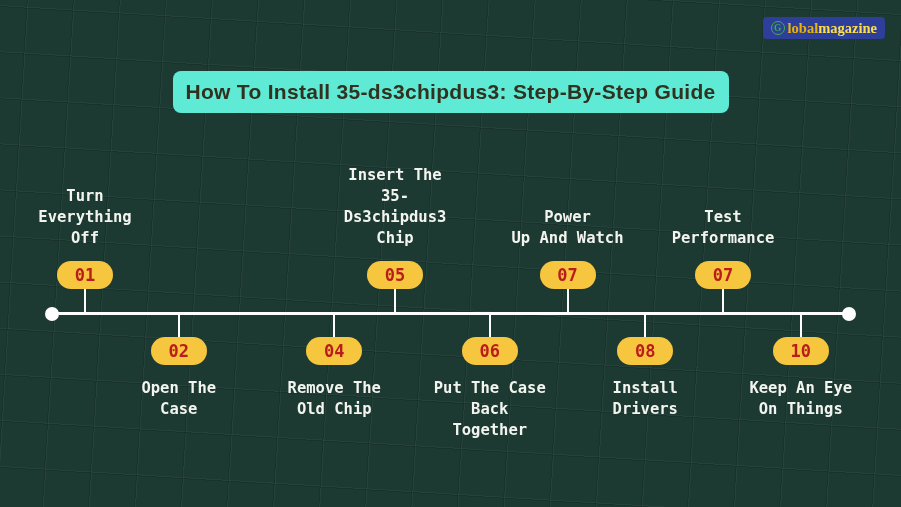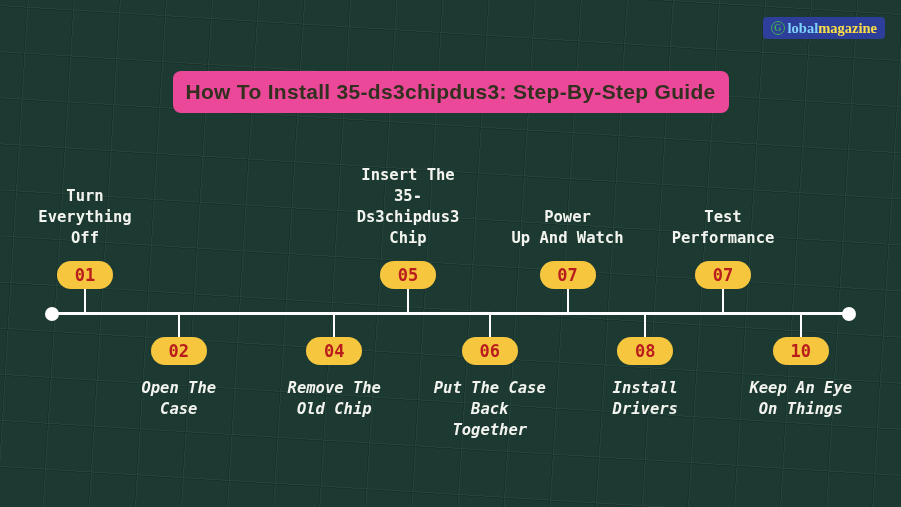--- a/index.html
+++ b/index.html
@@ -28,27 +28,27 @@
     padding:0 8px;
     font-family:"Liberation Serif", serif;font-weight:bold;font-size:14.5px;
     z-index:5;
   }
   .logo-g{
     width:12px;height:12px;border:1.5px solid #3fae4c;border-radius:50%;
     color:#3fae4c;font-size:9.5px;line-height:12px;
     display:inline-flex;align-items:center;justify-content:center;
     font-family:"Liberation Serif", serif;font-weight:bold;
   }
-  .logo-green{color:#7dd3fc;font-family:Liberation Serif, serif;}
+  .logo-green{color:#eab308;font-family:Liberation Serif, serif;}
   .logo-white{color:#fde047;}
   
   .title-banner{
     position:absolute;top:71px;left:50%;transform:translateX(-50%);
     width:556px;height:42px;border-radius:8px;
-    background:#ec4899;
+    background:#5eead4;
     display:flex;align-items:center;justify-content:center;
     font-size:21px;font-weight:600;letter-spacing:0.3px;color:#32301f;
     z-index:4;
   }
   
   .timeline-line{
     position:absolute;left:52px;top:312px;width:797px;height:3px;
     background:#ffffff;z-index:1;
   }
   .endpoint-dot{
@@ -68,21 +68,21 @@
   .step-label{
     font-family:"DejaVu Sans Mono", monospace;font-weight:bold;
     font-size:15.5px;line-height:21px;color:#f3f4ef;
     text-align:center;white-space:pre-line;
   }
   .step.top .step-label{order:1;margin-bottom:12px;}
   .step.top .pill{order:2;}
   .step.top .connector{order:3;}
   .step.bottom .connector{order:1;}
   .step.bottom .pill{order:2;}
-  .step.bottom .step-label{order:3;margin-top:13px;font-style:italic;}
+  .step.bottom .step-label{order:3;margin-top:13px;}
   .pill{
     width:56px;height:28px;border-radius:14px;background:#f7c63f;
     display:flex;align-items:center;justify-content:center;
     font-family:"DejaVu Sans Mono", monospace;font-weight:bold;
     font-size:17px;color:#b91c1c;flex:0 0 auto;
   }
   .connector{width:2px;height:24px;background:#ffffff;}
 </style>
 </head>
 <body>
@@ -124,21 +124,21 @@
     <div class="connector"></div>
   </div>
       <div class="step bottom" style="left: 249.25px;">
     <div class="step-label">Remove The
 Old Chip</div>
     <div class="pill">
       <span>04</span>
     </div>
     <div class="connector"></div>
   </div>
-      <div class="step top" style="left: 323px; justify-content: flex-end;">
+      <div class="step top" style="left: 310px; justify-content: flex-end;">
     <div class="step-label">Insert The
 35-
 Ds3chipdus3
 Chip</div>
     <div class="pill">
       <span>05</span>
     </div>
     <div class="connector"></div>
   </div>
       <div class="step bottom" style="left: 404.75px;">

